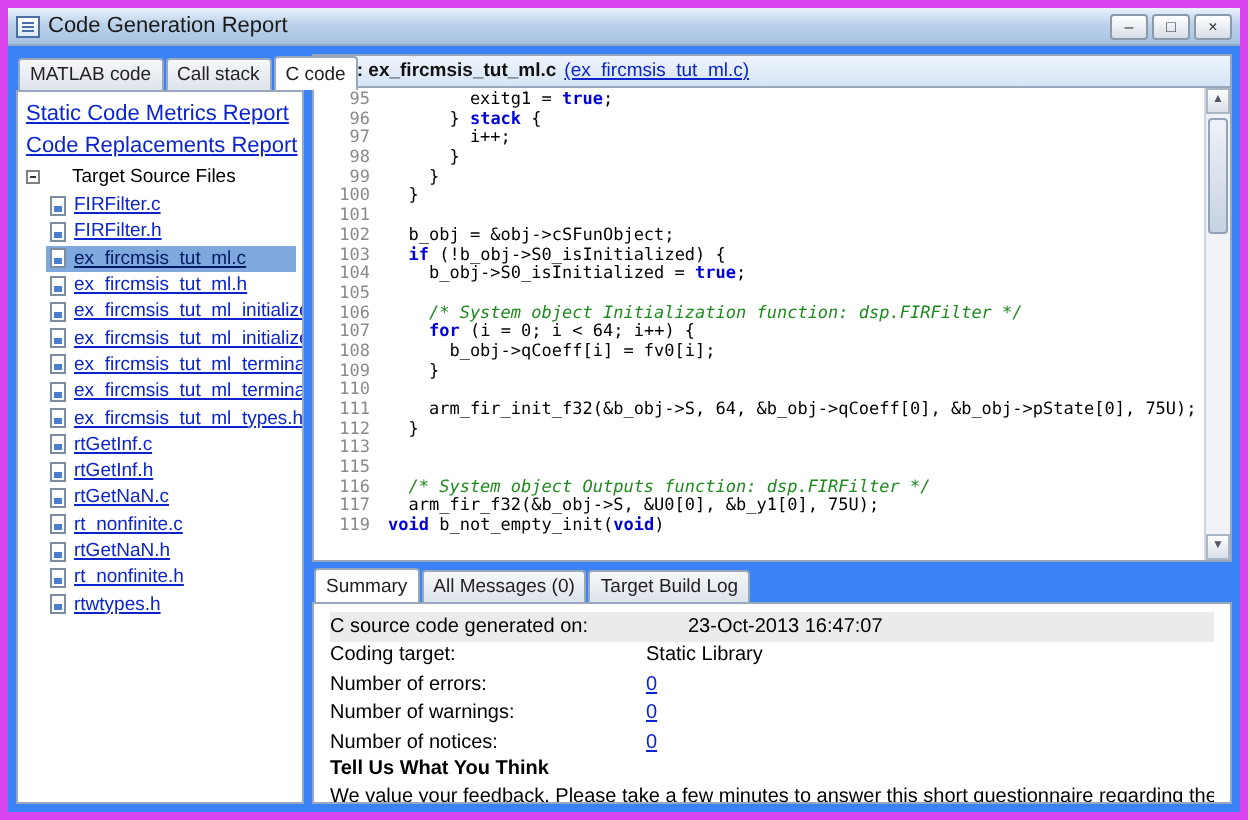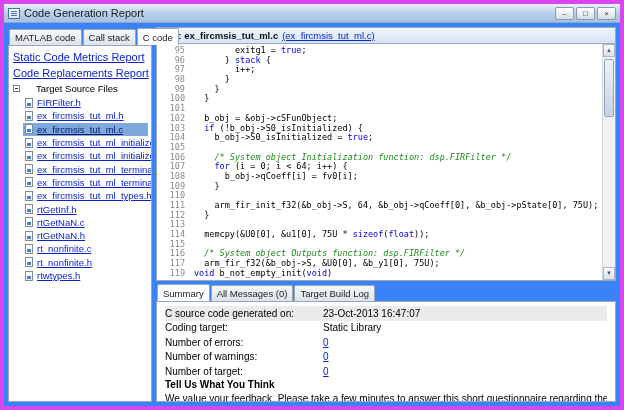--- a/index.html
+++ b/index.html
@@ -38,32 +38,32 @@
   .right-col { flex:1; display:flex; flex-direction:column; min-width:0; min-height:0; }
   .file-header { height:17px; flex:none; background:linear-gradient(#eef4fc,#d6e4f5); border:1px solid #98a8bc; display:flex; align-items:center; padding:0 5px; font-size:9.5px; gap:4px; white-space:nowrap; overflow:hidden; }
   .file-header .fh-label { font-weight:bold; color:#111; }
   .file-header .fh-link { color:#0b24cc; text-decoration:underline; cursor:pointer; }
 
   .code-area { height:237px; flex:none; border:1px solid #98a8bc; border-top:none; background:#fff; position:relative; overflow:hidden; }
   .code-scroll { position:absolute; top:0; left:0; right:13px; bottom:0; overflow:hidden; padding-top:2px; }
   .code-line { display:flex; height:9.7px; line-height:9.7px; font-family:"DejaVu Sans Mono", monospace; font-size:8.5px; }
   .lnum { width:28px; flex:none; text-align:right; color:#8a8a8a; margin-right:9px; }
   .ltext { white-space:pre; color:#000; }
-  .tok-k { color:#0000d8; font-weight:normal; }
+  .tok-k { color:#0000d8; font-weight:bold; }
   .tok-c { color:#1e8a1e; font-style:italic; }
 
   .vscrollbar { position:absolute; top:0; right:0; bottom:0; width:13px; background:#f0f2f5; border-left:1px solid #cfd6de; }
   .scroll-btn { height:13px; width:100%; background:linear-gradient(#fdfdfd,#d9e0e8); border:1px solid #aab6c4; font-size:6px; line-height:11px; text-align:center; color:#556; }
   .scroll-btn.down { position:absolute; bottom:0; left:0; }
   .scroll-thumb { position:absolute; top:15px; left:1px; right:1px; height:58px; background:linear-gradient(#eef2f8,#c6d2e2); border:1px solid #93a2b6; border-radius:2px; }
 
   .bottom-tab-row { margin-top:2px; }
   .summary-panel { flex:1; border:1px solid #98a8bc; background:#fff; padding:4px 8px; font-size:10px; overflow:hidden; min-height:0; }
   .sum-row { display:flex; align-items:center; height:14.5px; }
-  .sum-row.shaded { background:#ebebeb; }
+  .sum-row.shaded { background:#ebebeb;gap:21px; }
   .sum-label { width:158px; flex:none; color:#000; }
   .sum-value { color:#000; }
   .sum-value.link { color:#0b24cc; text-decoration:underline; cursor:pointer; }
   .feedback { }
   .feedback-title { font-weight:bold; font-size:10px; margin-bottom:3px; }
   .feedback-text { font-size:10px; white-space:nowrap; overflow:hidden; }
 </style>
 </head>
 <body>
 
@@ -92,30 +92,34 @@
             <a class="plink">Static Code Metrics Report</a>
             <a class="plink">Code Replacements Report</a>
           </div>
         <div class="tree-root">
           <span class="expander"></span>
           <span>Target Source Files</span>
         </div>
         <div id="tree-items">
             <div class="tree-row">
               <span class="file-icon"></span>
+              <span class="tree-label">FIRFilter.c</span>
+            </div>
+            <div class="tree-row">
+              <span class="file-icon"></span>
               <span class="tree-label">FIRFilter.h</span>
             </div>
+            <div class="tree-row selected">
+              <span class="file-icon"></span>
+              <span class="tree-label">ex_fircmsis_tut_ml.c</span>
+            </div>
             <div class="tree-row">
               <span class="file-icon"></span>
               <span class="tree-label">ex_fircmsis_tut_ml.h</span>
             </div>
-            <div class="tree-row selected">
-              <span class="file-icon"></span>
-              <span class="tree-label">ex_fircmsis_tut_ml.c</span>
-            </div>
             <div class="tree-row">
               <span class="file-icon"></span>
               <span class="tree-label">ex_fircmsis_tut_ml_initialize.c</span>
             </div>
             <div class="tree-row">
               <span class="file-icon"></span>
               <span class="tree-label">ex_fircmsis_tut_ml_initialize.h</span>
             </div>
             <div class="tree-row">
               <span class="file-icon"></span>
@@ -124,33 +128,37 @@
             <div class="tree-row">
               <span class="file-icon"></span>
               <span class="tree-label">ex_fircmsis_tut_ml_terminate.h</span>
             </div>
             <div class="tree-row">
               <span class="file-icon"></span>
               <span class="tree-label">ex_fircmsis_tut_ml_types.h</span>
             </div>
             <div class="tree-row">
               <span class="file-icon"></span>
+              <span class="tree-label">rtGetInf.c</span>
+            </div>
+            <div class="tree-row">
+              <span class="file-icon"></span>
               <span class="tree-label">rtGetInf.h</span>
             </div>
             <div class="tree-row">
               <span class="file-icon"></span>
               <span class="tree-label">rtGetNaN.c</span>
             </div>
             <div class="tree-row">
               <span class="file-icon"></span>
+              <span class="tree-label">rt_nonfinite.c</span>
+            </div>
+            <div class="tree-row">
+              <span class="file-icon"></span>
               <span class="tree-label">rtGetNaN.h</span>
-            </div>
-            <div class="tree-row">
-              <span class="file-icon"></span>
-              <span class="tree-label">rt_nonfinite.c</span>
             </div>
             <div class="tree-row">
               <span class="file-icon"></span>
               <span class="tree-label">rt_nonfinite.h</span>
             </div>
             <div class="tree-row">
               <span class="file-icon"></span>
               <span class="tree-label">rtwtypes.h</span>
             </div>
           </div>
@@ -235,24 +243,20 @@
             </div>
             <div class="code-line">
               <span class="lnum">112</span>
               <span class="ltext"><span class="tok-p">  }</span></span>
             </div>
             <div class="code-line">
               <span class="lnum">113</span>
               <span class="ltext"></span>
             </div>
             <div class="code-line">
-              <span class="lnum">114</span>
-              <span class="ltext"><span class="tok-p">  memcpy(&amp;U0[0], &amp;u1[0], 75U * </span><span class="tok-k">sizeof</span><span class="tok-p">(</span><span class="tok-k">float</span><span class="tok-p">));</span></span>
-            </div>
-            <div class="code-line">
               <span class="lnum">115</span>
               <span class="ltext"></span>
             </div>
             <div class="code-line">
               <span class="lnum">116</span>
               <span class="ltext"><span class="tok-c">  /* System object Outputs function: dsp.FIRFilter */</span></span>
             </div>
             <div class="code-line">
               <span class="lnum">117</span>
               <span class="ltext"><span class="tok-p">  arm_fir_f32(&amp;b_obj-&gt;S, &amp;U0[0], &amp;b_y1[0], 75U);</span></span>
@@ -287,21 +291,21 @@
             </div>
             <div class="sum-row">
               <span class="sum-label">Number of errors:</span>
               <span class="sum-value link">0</span>
             </div>
             <div class="sum-row">
               <span class="sum-label">Number of warnings:</span>
               <span class="sum-value link">0</span>
             </div>
             <div class="sum-row">
-              <span class="sum-label">Number of target:</span>
+              <span class="sum-label">Number of notices:</span>
               <span class="sum-value link">0</span>
             </div>
           </div>
         <div class="feedback">
           <div class="feedback-title">Tell Us What You Think</div>
           <div class="feedback-text">We value your feedback. Please take a few minutes to answer this short questionnaire regarding the Code Generation Report.</div>
 
         </div>
       </div>
     </div>

